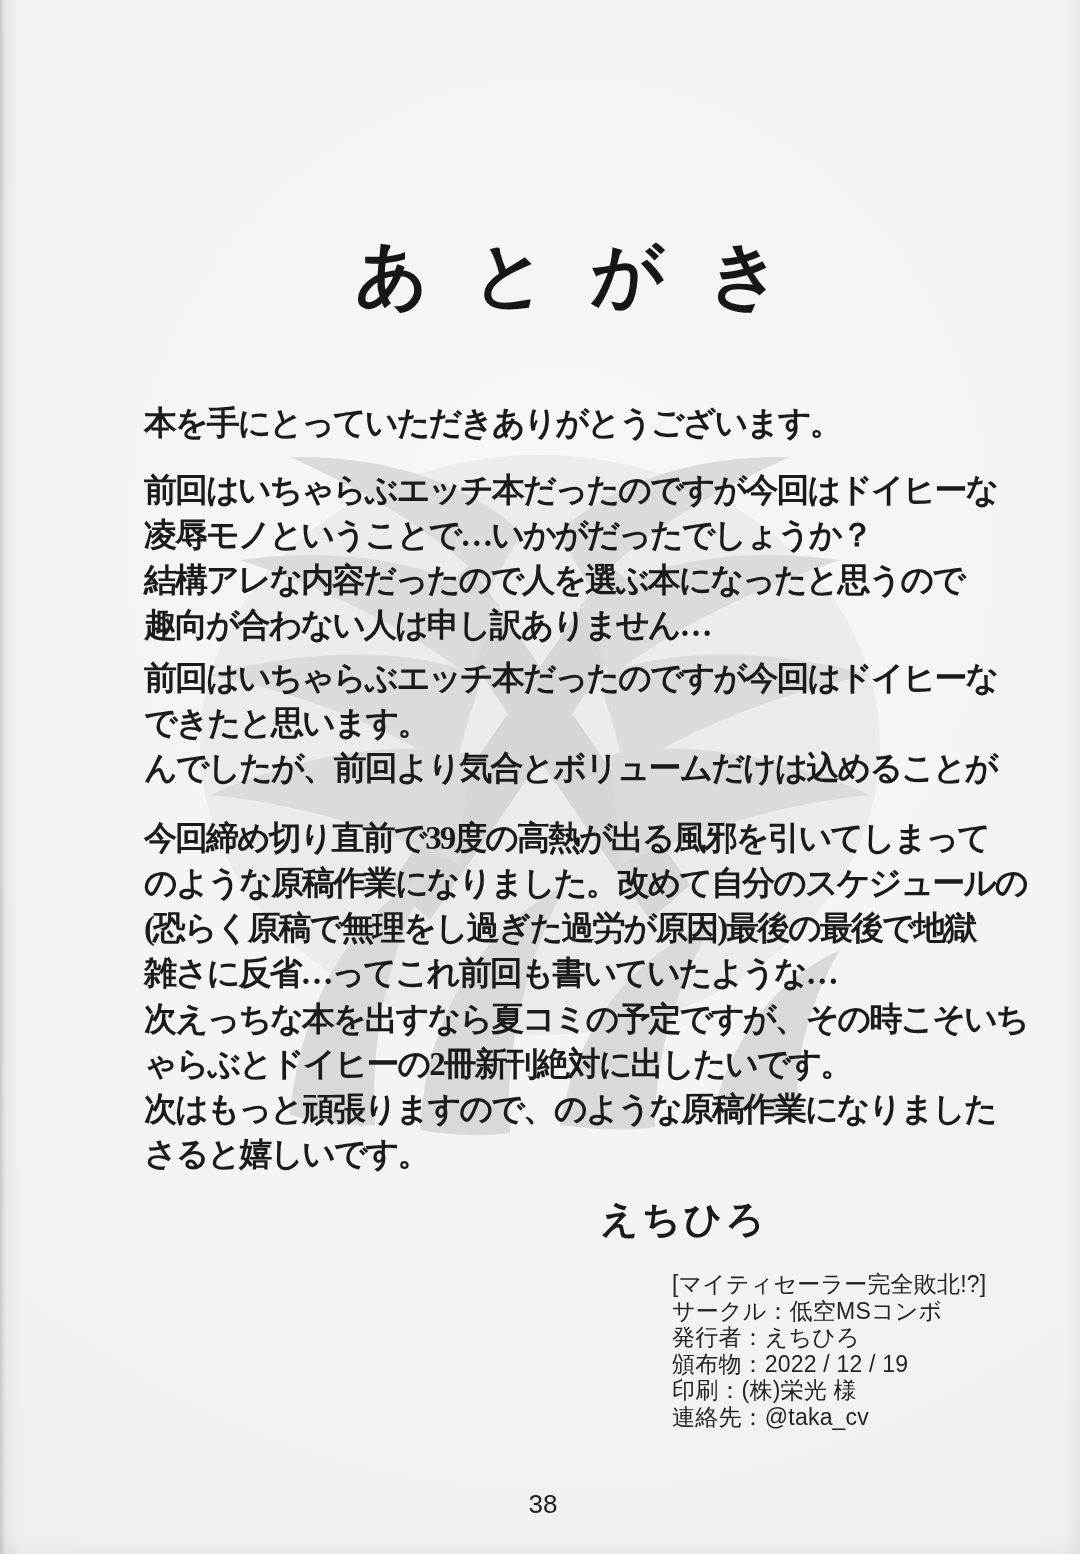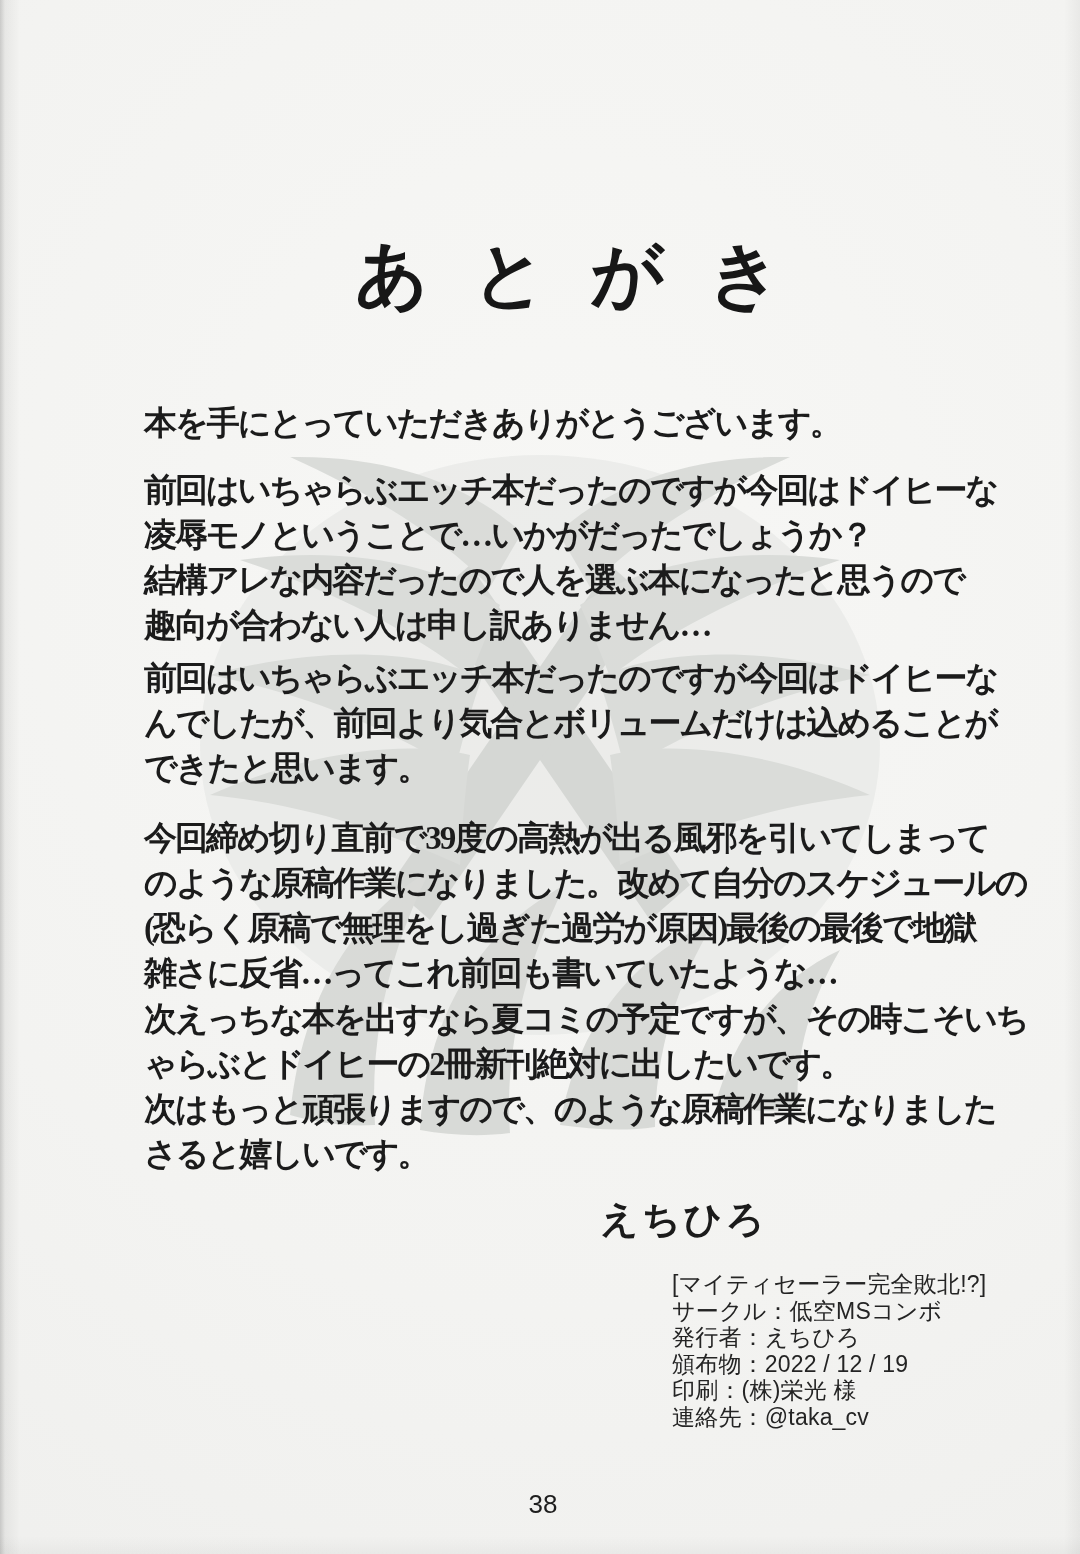--- a/index.html
+++ b/index.html
@@ -88,22 +88,22 @@
 
   <p class="para p2">
     <span class="ln">前回はいちゃらぶエッチ本だったのですが今回はドイヒーな</span>
     <span class="ln">凌辱モノということで…いかがだったでしょうか？</span>
     <span class="ln">結構アレな内容だったので人を選ぶ本になったと思うので</span>
     <span class="ln">趣向が合わない人は申し訳ありません…</span>
   </p>
 
   <p class="para p3">
     <span class="ln">前回はいちゃらぶエッチ本だったのですが今回はドイヒーな</span>
+    <span class="ln">できたと思います。</span>
     <span class="ln">んでしたが、前回より気合とボリュームだけは込めることが</span>
-    <span class="ln">できたと思います。</span>
   </p>
 
   <p class="para p4">
     <span class="ln">今回締め切り直前で39度の高熱が出る風邪を引いてしまって</span>
     <span class="ln">のような原稿作業になりました。改めて自分のスケジュールの</span>
     <span class="ln">(恐らく原稿で無理をし過ぎた過労が原因)最後の最後で地獄</span>
     <span class="ln">雑さに反省…ってこれ前回も書いていたような…</span>
   </p>
 
   <p class="para p5">

